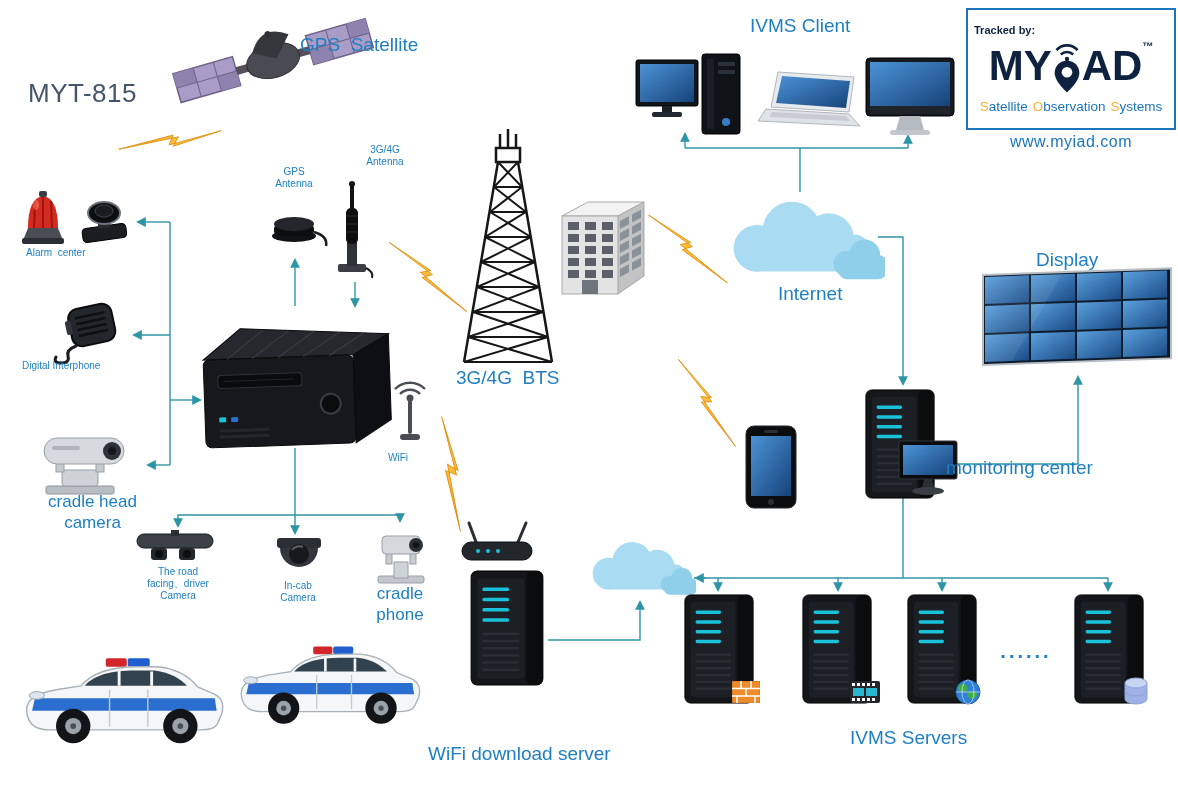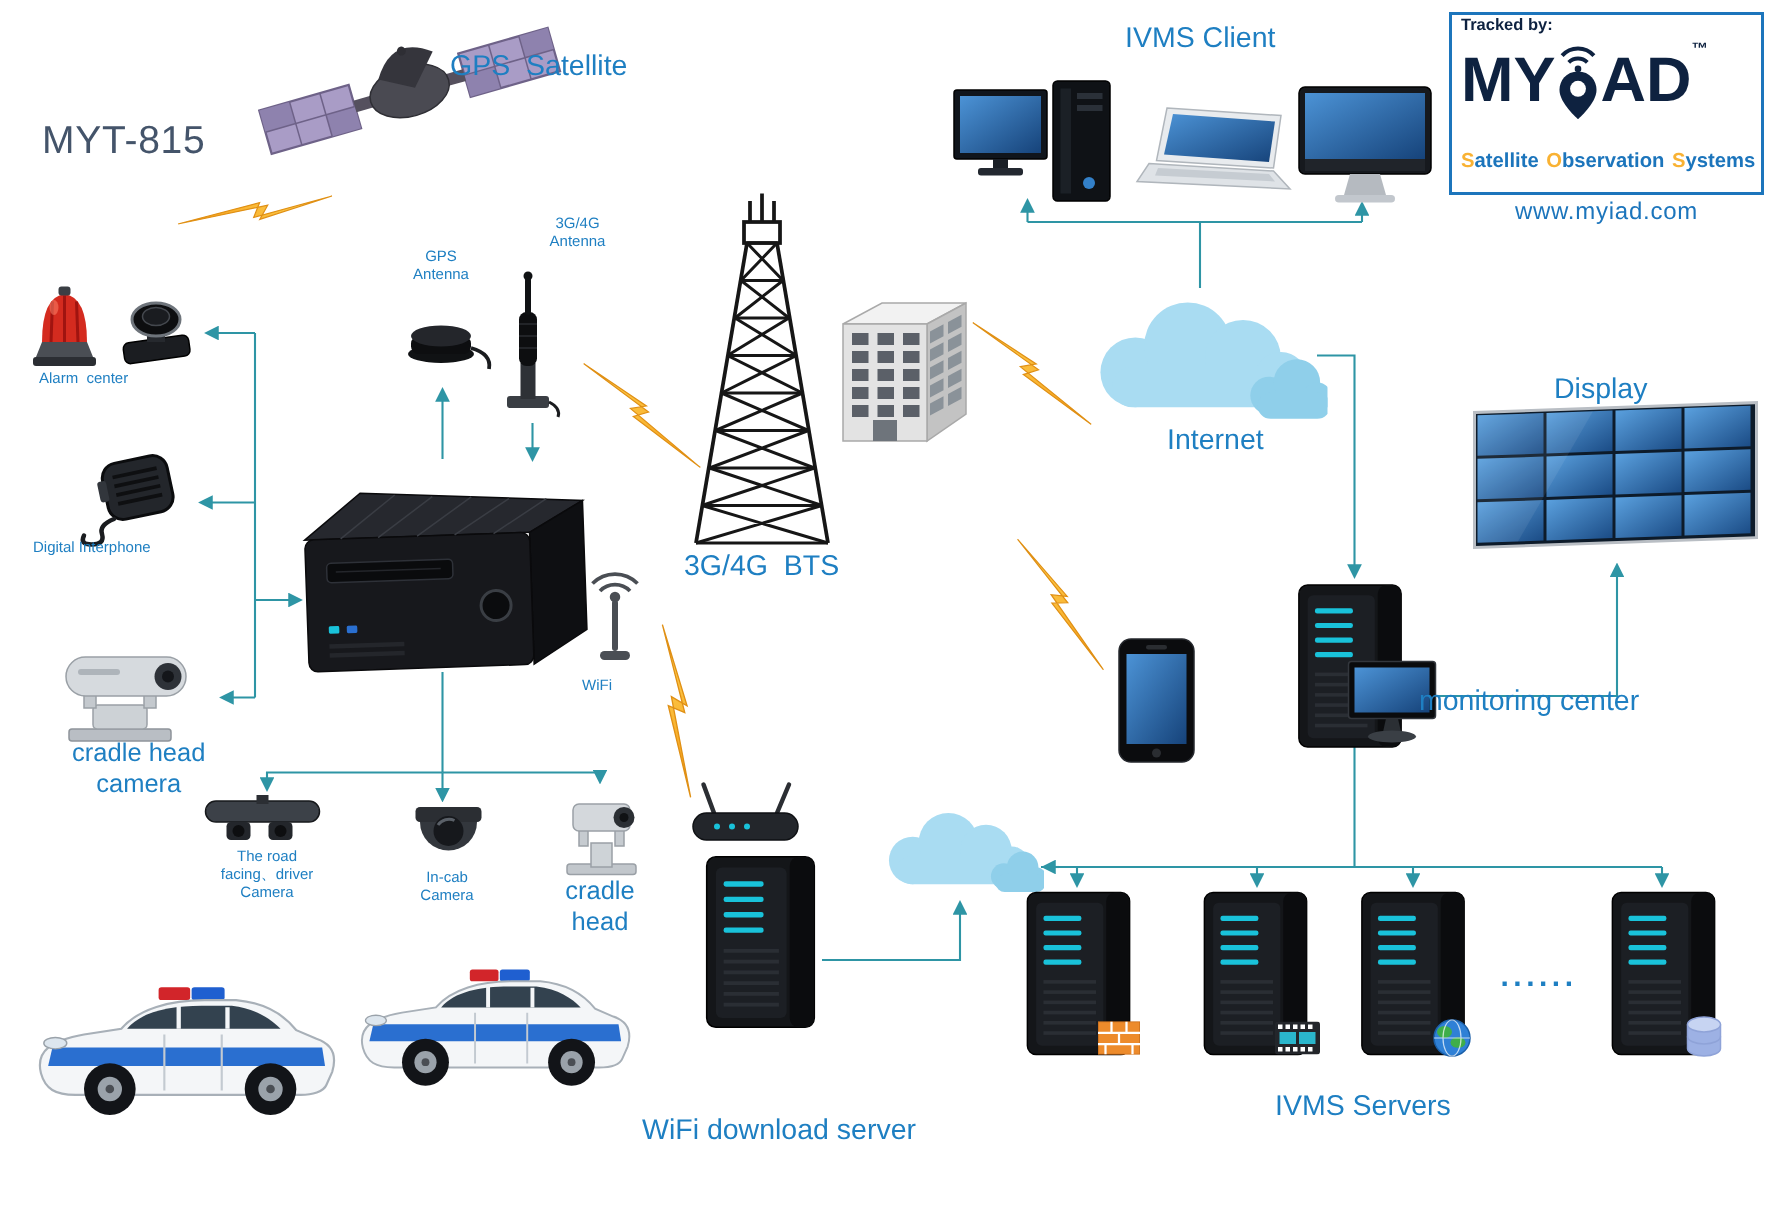--- a/index.html
+++ b/index.html
@@ -14,25 +14,25 @@
   .icon{position:absolute;overflow:visible}
   .lbl{position:absolute;color:var(--label);font-size:10px;line-height:1.22;white-space:pre-wrap}
   .lbl.big{font-size:19px}
   .lbl.mid{font-size:17px}
   .lbl.center{text-align:center}
   .title{position:absolute;font-size:26px;color:var(--title);letter-spacing:.5px}
   #connectors{position:absolute;left:0;top:0;pointer-events:none}
   #connectors path{fill:none;stroke:var(--connector);stroke-width:1.4}
   #connectors marker path{fill:var(--connector);stroke:none}
   .bolt{position:absolute;width:100px;height:36px;transform-origin:50% 50%}
-  .logo-box{border:2px solid var(--logo-blue);background:#fff;padding:1px 6px}
+  .logo-box{border:2px solid var(--logo-blue);background:#fff;padding:14px 6px}
   .tracked{font-size:11px;font-weight:bold;color:var(--logo-navy)}
-  .brand-row{display:flex;align-items:center;justify-content:flex-start;font-size:42px;font-weight:bold;color:var(--logo-navy);line-height:1;margin-top:1px}
+  .brand-row{display:flex;align-items:center;justify-content:center;font-size:42px;font-weight:bold;color:var(--logo-navy);line-height:1;margin-top:1px}
   .brand-row .tm{font-size:11px;align-self:flex-start;margin-top:4px}
-  .tagline{display:flex;gap:5px;font-size:13.5px;font-weight:bold;margin-top:17px;white-space:pre}
+  .tagline{display:flex;gap:5px;justify-content:center;font-size:13.5px;font-weight:normal;margin-top:4px;white-space:pre}
   .tagline .ti{color:var(--logo-yellow)}
   .tagline .tr{color:var(--logo-blue)}
   .website{font-size:16px;font-weight:normal;color:var(--logo-blue);letter-spacing:.5px}
   .dots{position:absolute;font-size:20px;font-weight:bold;letter-spacing:3px;color:var(--label)}
   .server-wrap{position:absolute}
   .badge{position:absolute}
 </style>
 </head>
 <body>
 
@@ -550,18 +550,18 @@
   <div class="lbl big" style="left:1036px;top:248px">Display</div>
   <div class="lbl" style="left:388px;top:452px">WiFi</div>
   <div class="lbl mid center" style="left:30px;top:492px;width:125px">cradle head
 camera</div>
   <div class="lbl center" style="left:122px;top:566px;width:112px">The road
 facing、driver
 Camera</div>
   <div class="lbl center" style="left:254px;top:580px;width:88px">In-cab
 Camera</div>
   <div class="lbl mid center" style="left:360px;top:584px;width:80px">cradle
-head</div>
+phone</div>
   <div class="lbl big" style="left:428px;top:742px">WiFi download server</div>
   <div class="lbl big" style="left:946px;top:456px">monitoring center</div>
   <div class="lbl big" style="left:850px;top:726px">IVMS Servers</div>
 
 </div>
 
 </body></html>

